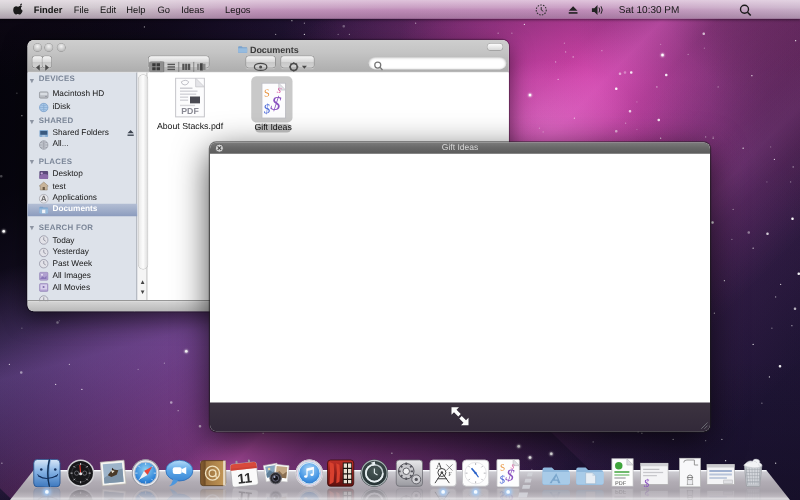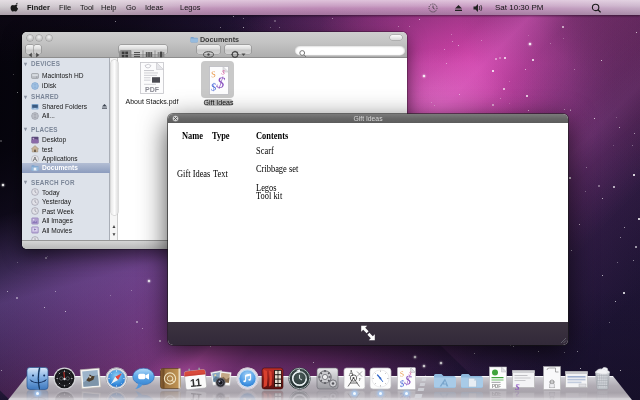--- a/index.html
+++ b/index.html
@@ -550,51 +550,40 @@
         </svg>
       </div>
 </div>
 
 <div id="ql">
   <div id="qltitle">Gift Ideas</div>
   <svg id="qlclose" width="7" height="7" viewBox="0 0 7 7">
         <circle cx="3.5" cy="3.5" r="3.2" fill="#d4d4d4" stroke="#3e3e3e" stroke-width="0.5"></circle>
         <path d="M2.1 2.1 L4.9 4.9 M4.9 2.1 L2.1 4.9" stroke="#4a4a4a" stroke-width="0.9"></path>
       </svg>
-  <div id="qlbody">
-    <div class="qtxt" style="left:13px;top:8.4px;font-weight:bold;">Name</div>
-    <div class="qtxt" style="left:43.3px;top:8.4px;font-weight:bold;">Type</div>
-    <div class="qtxt" style="left:87.2px;top:8.4px;font-weight:bold;">Contents</div>
-    <div class="qtxt" style="left:87.2px;top:23.1px;">Scarf</div>
-    <div class="qtxt" style="left:8.4px;top:45.6px;">Gift Ideas</div>
-    <div class="qtxt" style="left:44.4px;top:45.6px;">Text</div>
-    <div class="qtxt" style="left:87.2px;top:41.1px;">Cribbage set</div>
-    <div class="qtxt" style="left:87.2px;top:60.2px;">Legos</div>
-    <div class="qtxt" style="left:87.2px;top:68.1px;">Tool kit</div>
-  </div>
   <div id="qlfoot">
 <svg width="7" height="7" viewBox="0 0 7 7" style="position:absolute;right:1.5px;bottom:1.5px;">
           <path d="M6 1 L1 6 M6 3.5 L3.5 6" stroke="#6a6a72" stroke-width="0.8"></path>
         </svg>
     <svg width="16" height="18" style="position:absolute;left:192px;top:1.5px;" viewBox="0 0 16 18">
       <path d="M1.2 1.8 h6 l-2 2 3.4 3.4 -2 2 -3.4-3.4 -2 2z" fill="#fdfdfd"></path>
       <path d="M14.8 16.2 h-6 l2-2 -3.4-3.4 2-2 3.4 3.4 2-2z" fill="#fdfdfd"></path>
     </svg>
   </div>
 </div>
 
 <div id="menubar">
 
   <svg width="10" height="12" viewBox="0 0 10 12" style="position:absolute;left:10px;top:1.5px;">
         <path d="M6.4 1.2 q1.2-0.9 1.15 0.25 q-0.1 1-1.3 1.1 q-0.3-0.9 0.15-1.35z" fill="#1a1a1a"></path>
         <path d="M5 3.1 c0.9-0.5 1.9-0.6 2.7-0.1 c-0.9 0.6-1.1 1.3-0.8 2.2 c0.2 0.7 0.7 1.1 1.2 1.3 c-0.3 1-0.9 2.1-1.7 2.8 c-0.5 0.4-1 0.2-1.5 0 c-0.5-0.2-0.9-0.2-1.4 0 c-0.6 0.3-1.1 0.4-1.6-0.1 C0.8 8.1 0.3 6.3 0.7 4.9 C1 3.7 1.9 3 2.9 3 c0.5 0 1 0.3 1.4 0.3 c0.2 0 0.5-0.1 0.7-0.2z" fill="#1a1a1a"></path>
       </svg>
   <div class="mitem" style="left:27px;font-weight:bold;">Finder</div>
   <div class="mitem" style="left:59px;">File</div>
-  <div class="mitem" style="left:80px;">Tool</div>
+  <div class="mitem" style="left:80px;">Edit</div>
   <div class="mitem" style="left:101px;">Help</div>
   <div class="mitem" style="left:126px;">Go</div>
   <div class="mitem" style="left:145px;">Ideas</div>
   <div class="mitem" style="left:180px;">Legos</div>
   <div class="mitem" style="left:495px;top:3px;font-size:8px;">Sat 10:30 PM</div>
   <svg width="10" height="10" viewBox="0 0 10 10" style="position:absolute;left:428px;top:3px;">
         <circle cx="5" cy="5" r="4" fill="none" stroke="#333" stroke-width="0.9" stroke-dasharray="1.2 1"></circle>
         <path d="M5 5 V2.6 M5 5 L6.6 6" stroke="#333" stroke-width="0.8"></path>
       </svg>
   <svg width="9" height="9" viewBox="0 0 9 9" style="position:absolute;left:454px;top:3.5px;">

